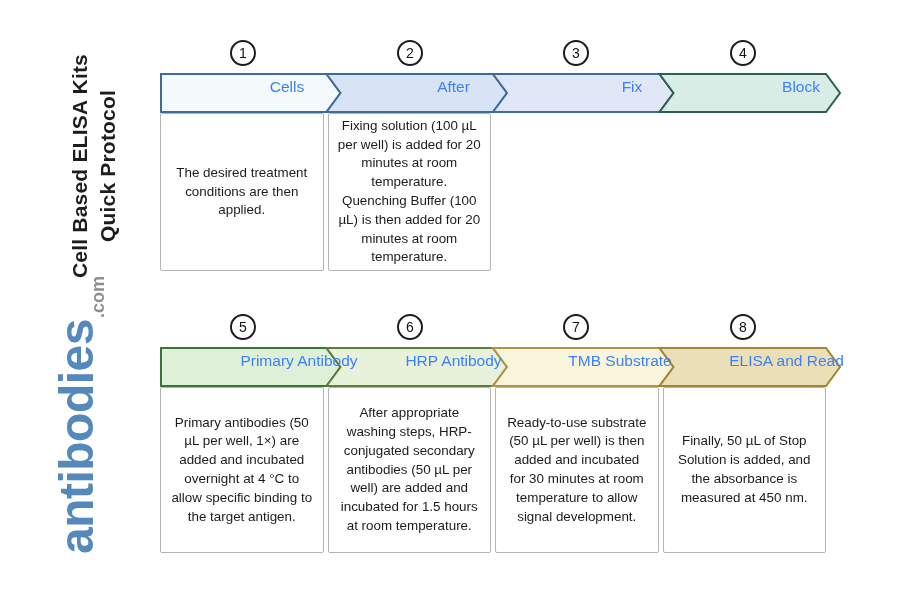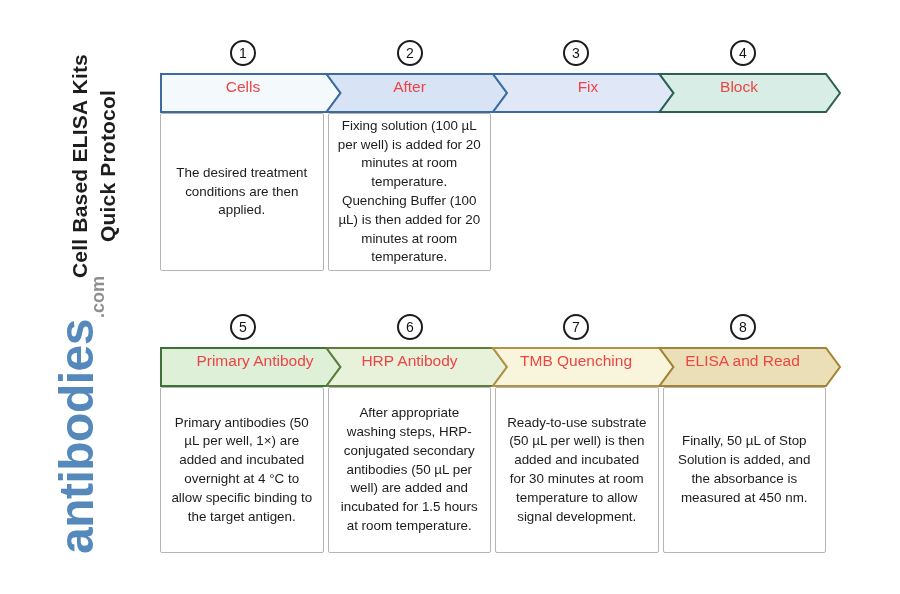--- a/index.html
+++ b/index.html
@@ -52,21 +52,21 @@
     background: #ffffff;
     display: flex; align-items: center; justify-content: center;
     font-size: 14px; color: #141414;
   }
 
   .band { position: relative; height: 40px; }
   .band svg { position: absolute; left: 0; top: 0; display: block; }
   .band-label {
     position: absolute; top: 0; height: 28px; width: 166px;
     display: flex; align-items: center; justify-content: center;
-    font-size: 15.5px; color: #ef4444;
+    font-size: 15.5px; color: #3b82f6; padding-left: 44px;
   }
 
   .boxes {
     display: grid; grid-template-columns: repeat(4, 1fr); gap: 4px;
     width: 666px;
   }
   .box {
     background: #ffffff;
     border: 1.5px solid #b4b4b4; border-radius: 2px;
     box-sizing: border-box;
@@ -111,21 +111,21 @@
     <div class="band">
       <svg width="684" height="40" viewBox="0 0 684 40">
         <polygon stroke-width="2" points="1,1 166.5,1 180.5,20 166.5,39 1,39" fill="#F4F9FC" stroke="#3C6C9E"></polygon>
         <polygon stroke-width="2" points="166.5,1 333,1 347,20 333,39 166.5,39 180.5,20" fill="#D9E3F6" stroke="#3C6C9E"></polygon>
         <polygon stroke-width="2" points="333,1 499.5,1 513.5,20 499.5,39 333,39 347,20" fill="#E0E8F7" stroke="#3C6C9E"></polygon>
         <polygon stroke-width="2" points="499.5,1 666,1 680,20 666,39 499.5,39 513.5,20" fill="#D7EDE5" stroke="#2D5F52"></polygon>
       </svg>
       <div class="band-label" style="left:0">Cells</div>
       <div class="band-label" style="left:166.5px">After</div>
       <div class="band-label" style="left:345px">Fix</div>
-      <div class="band-label" style="left:496px">Block</div>
+      <div class="band-label" style="left:514px">Block</div>
     </div>
     <div class="boxes">
       <div class="box">
           <span>The desired treatment conditions are then applied.</span>
         </div>
       <div class="box">
           <span>Fixing solution (100 µL per well) is added for 20 minutes at room temperature. Quenching Buffer (100 µL) is then added for 20 minutes at room temperature.</span>
         </div>
     </div>
   </section>
@@ -147,21 +147,21 @@
     </div>
     <div class="band">
       <svg width="684" height="40" viewBox="0 0 684 40">
         <polygon stroke-width="2" points="1,1 166.5,1 180.5,20 166.5,39 1,39" fill="#DFF0D9" stroke="#3E7137"></polygon>
         <polygon stroke-width="2" points="166.5,1 333,1 347,20 333,39 166.5,39 180.5,20" fill="#E8F2DB" stroke="#5F7C3C"></polygon>
         <polygon stroke-width="2" points="333,1 499.5,1 513.5,20 499.5,39 333,39 347,20" fill="#F8F5DC" stroke="#B29344"></polygon>
         <polygon stroke-width="2" points="499.5,1 666,1 680,20 666,39 499.5,39 513.5,20" fill="#EBDFB8" stroke="#A28434"></polygon>
       </svg>
       <div class="band-label" style="left:12px">Primary Antibody</div>
       <div class="band-label" style="left:166.5px">HRP Antibody</div>
-      <div class="band-label" style="left:333px">TMB Quenching</div>
+      <div class="band-label" style="left:333px">TMB Substrate</div>
       <div class="band-label" style="left:499.5px">ELISA and Read</div>
     </div>
     <div class="boxes">
       <div class="box">
           <span>Primary antibodies (50 µL per well, 1×) are added and incubated overnight at 4 °C to allow specific binding to the target antigen.</span>
         </div>
       <div class="box">
           <span>After appropriate washing steps, HRP-conjugated secondary antibodies (50 µL per well) are added and incubated for 1.5 hours at room temperature.</span>
         </div>
       <div class="box">

